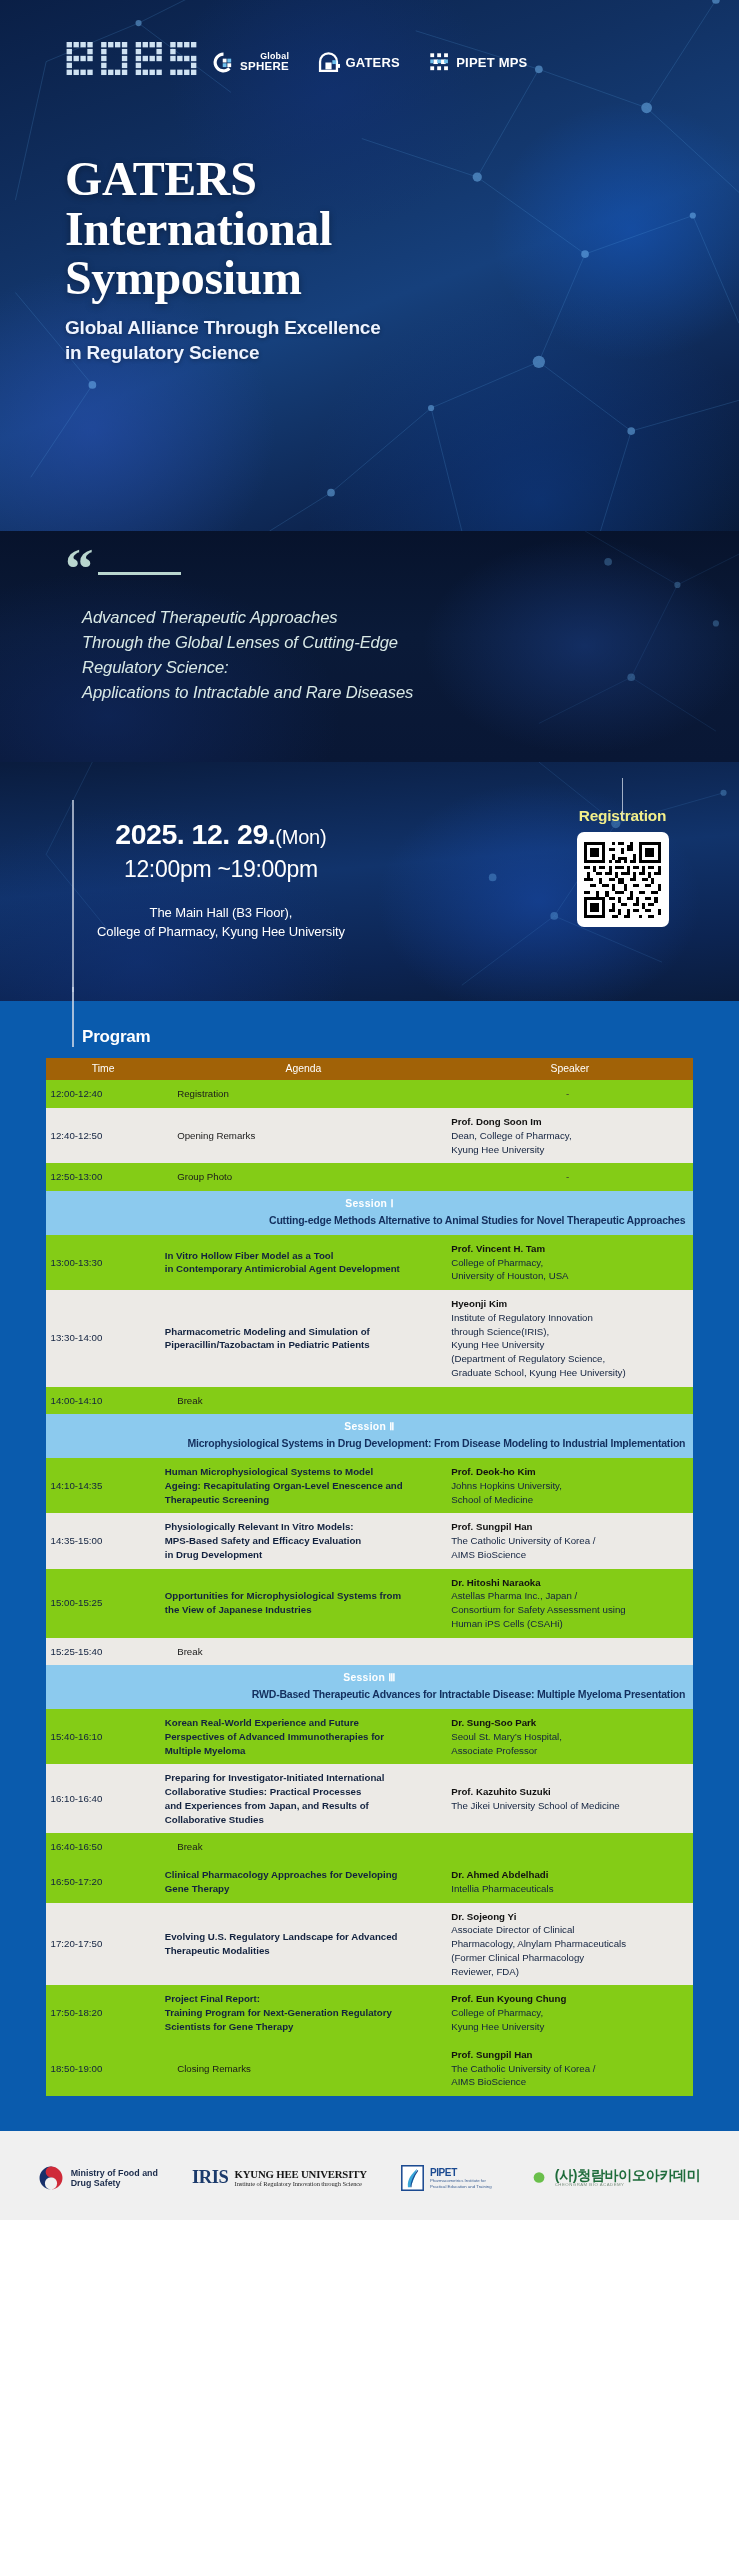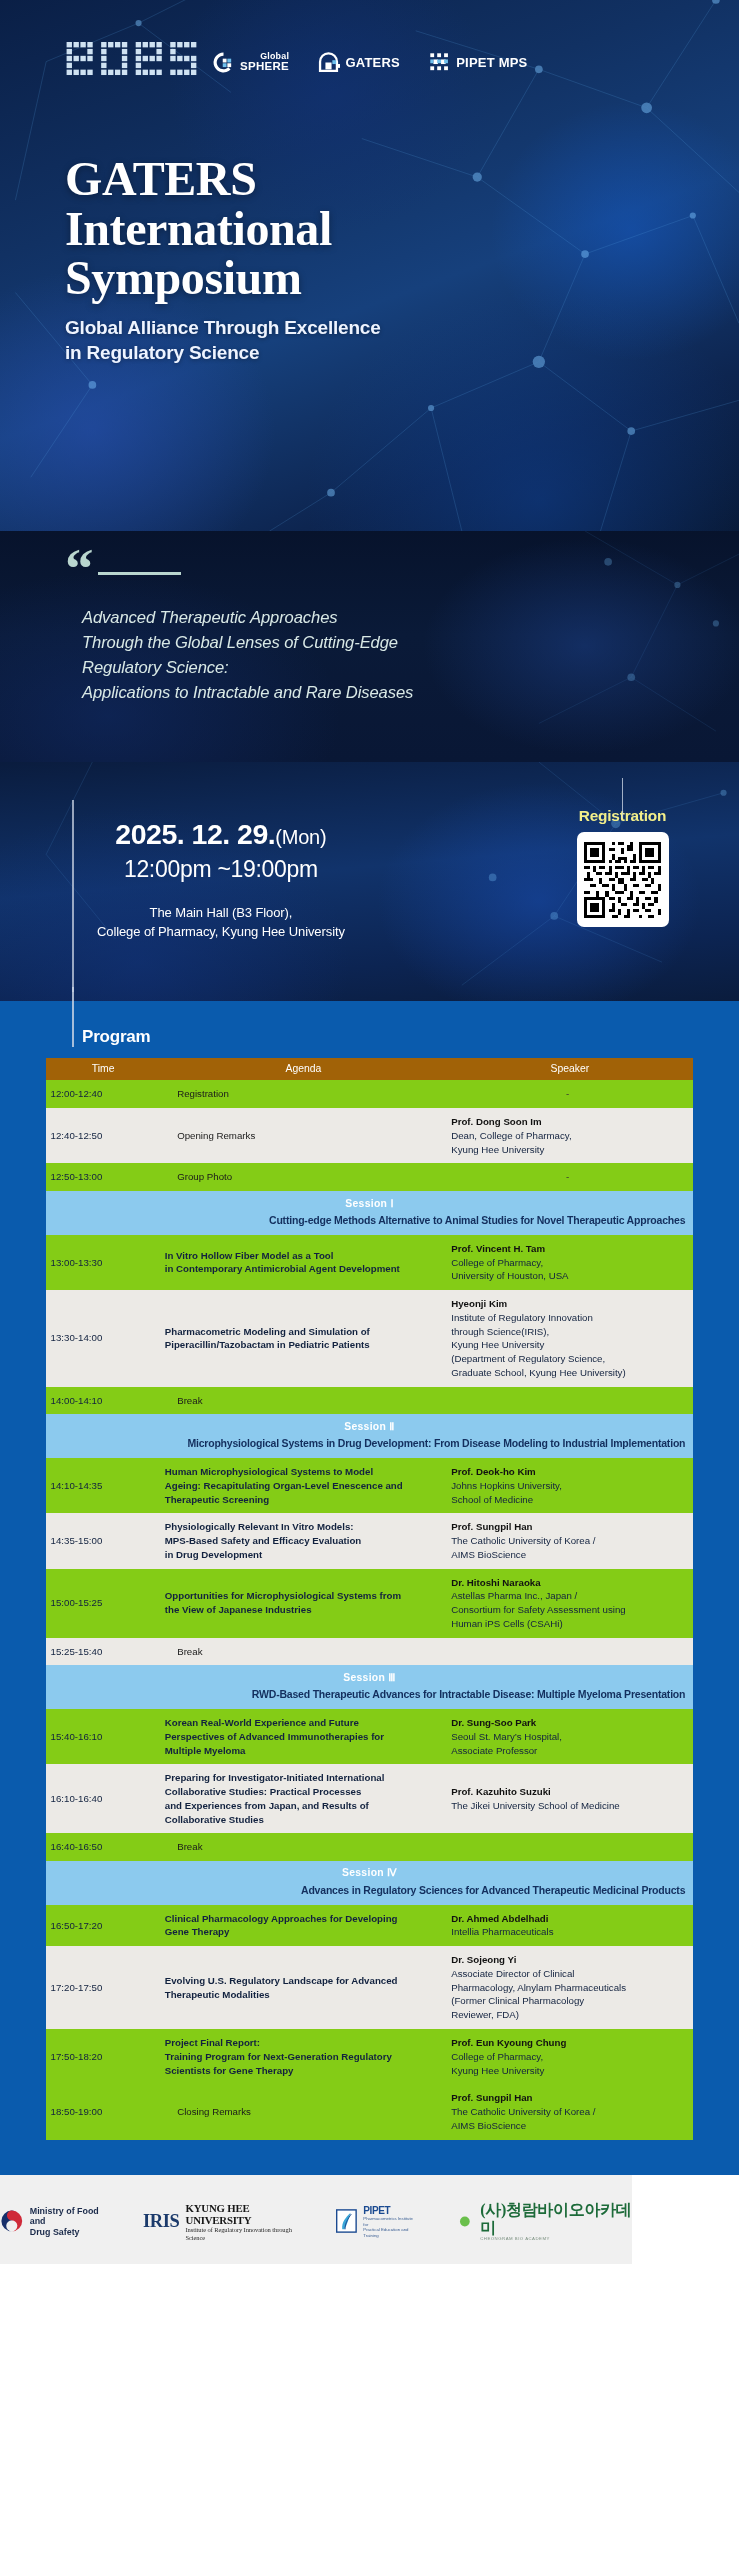--- a/index.html
+++ b/index.html
@@ -107,30 +107,30 @@
   td.speaker{padding-left:12.3px;color:#1a1a1a;font-weight:400;}
   td.speaker .nm{font-weight:700;display:block;color:#111;}
   td.speaker.dash{text-align:center;padding-left:0;color:#333;}
   tr.session td{
     background:#8ccaee;text-align:center;padding:5.4px 7.7px 7px;
   }
   .s-num{color:#ffffff;font-size:10.4px;font-weight:700;letter-spacing:0.3px;}
   .s-desc{color:#132f5e;font-size:10.5px;font-weight:700;margin-top:1.5px;letter-spacing:-0.2px;text-align:right;}
 
   
-  .footer{width:632px;height:89px;background:#f0f0f0;display:flex;align-items:center;justify-content:flex-end;gap:34px;padding-top:4.6px;}
+  .footer{width:739px;height:89px;background:#f0f0f0;display:flex;align-items:center;justify-content:center;gap:34px;padding-top:4.6px;}
   .flogo{display:flex;align-items:center;gap:6.2px;}
   .flogo .ftxt{line-height:1.15;}
   .f-mfds1{font-size:8.9px;font-weight:700;color:#1b2b4b;}
   .f-iris{font-family:"Liberation Serif",serif;font-weight:700;font-size:18.5px;color:#1b3a6b;letter-spacing:-0.4px;}
   .f-khu1{font-family:"Liberation Serif",serif;font-size:10.8px;font-weight:700;color:#171717;letter-spacing:-0.2px;}
   .f-khu2{font-family:"Liberation Serif",serif;font-size:6.5px;color:#2a2a2a;letter-spacing:-0.1px;}
   .f-pipet{font-size:10px;font-weight:700;color:#1b4a91;letter-spacing:-0.4px;}
   .f-pipet-s{font-size:4.3px;color:#3a5e93;line-height:1.25;}
-  .f-cb{font-size:16px;font-weight:700;color:#1d6b3a;letter-spacing:-0.3px;font-family:Liberation Serif, serif;}
+  .f-cb{font-size:14px;font-weight:700;color:#1d6b3a;letter-spacing:-0.3px;}
   .f-cb-s{font-size:4.3px;color:#7a8f7f;letter-spacing:0.5px;}
 </style>
 </head>
 <body>
 
 <div class="hero">
   <svg class="net" viewBox="0 0 960 690" preserveAspectRatio="none">
     <g stroke="#5aa8e8" stroke-width="1" fill="none" opacity=".45">
       <path d="M930 0 L840 140 L700 90 L620 230 L760 330 L900 280"></path>
       <path d="M840 140 L960 250 M700 90 L540 40 M620 230 L470 180 M760 330 L700 470 M900 280 L960 420"></path>
@@ -599,26 +599,20 @@
             <div>The Jikei University School of Medicine</div>
           </td>
         </tr>
         <tr class="row-w">
           <td class="time">16:40-16:50</td>
           <td class="agenda plain">
             <div>Break</div>
           </td>
           <td class="speaker dash"></td>
         </tr>
-        <tr class="session">
-          <td colspan="3">
-            <div class="s-num">Session Ⅳ</div>
-            <div class="s-desc">Advances in Regulatory Sciences for Advanced Therapeutic Medicinal Products</div>
-          </td>
-        </tr>
         <tr class="row-w">
           <td class="time">16:50-17:20</td>
           <td class="agenda">
             <div>Clinical Pharmacology Approaches for Developing</div>
             <div>Gene Therapy</div>
           </td>
           <td class="speaker">
             <span class="nm">Dr. Ahmed Abdelhadi</span>
             <div>Intellia Pharmaceuticals</div>
           </td>

